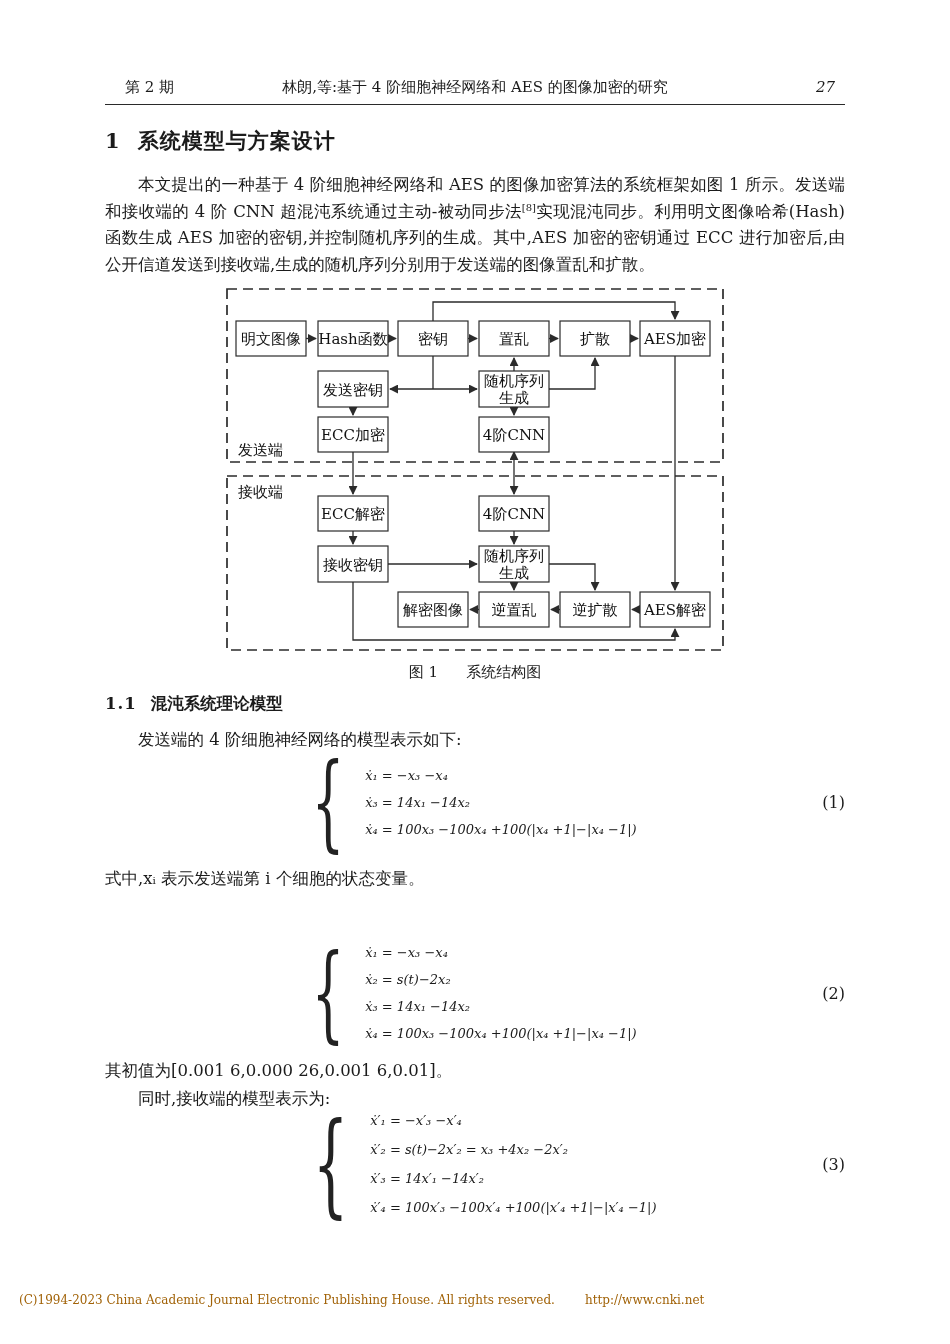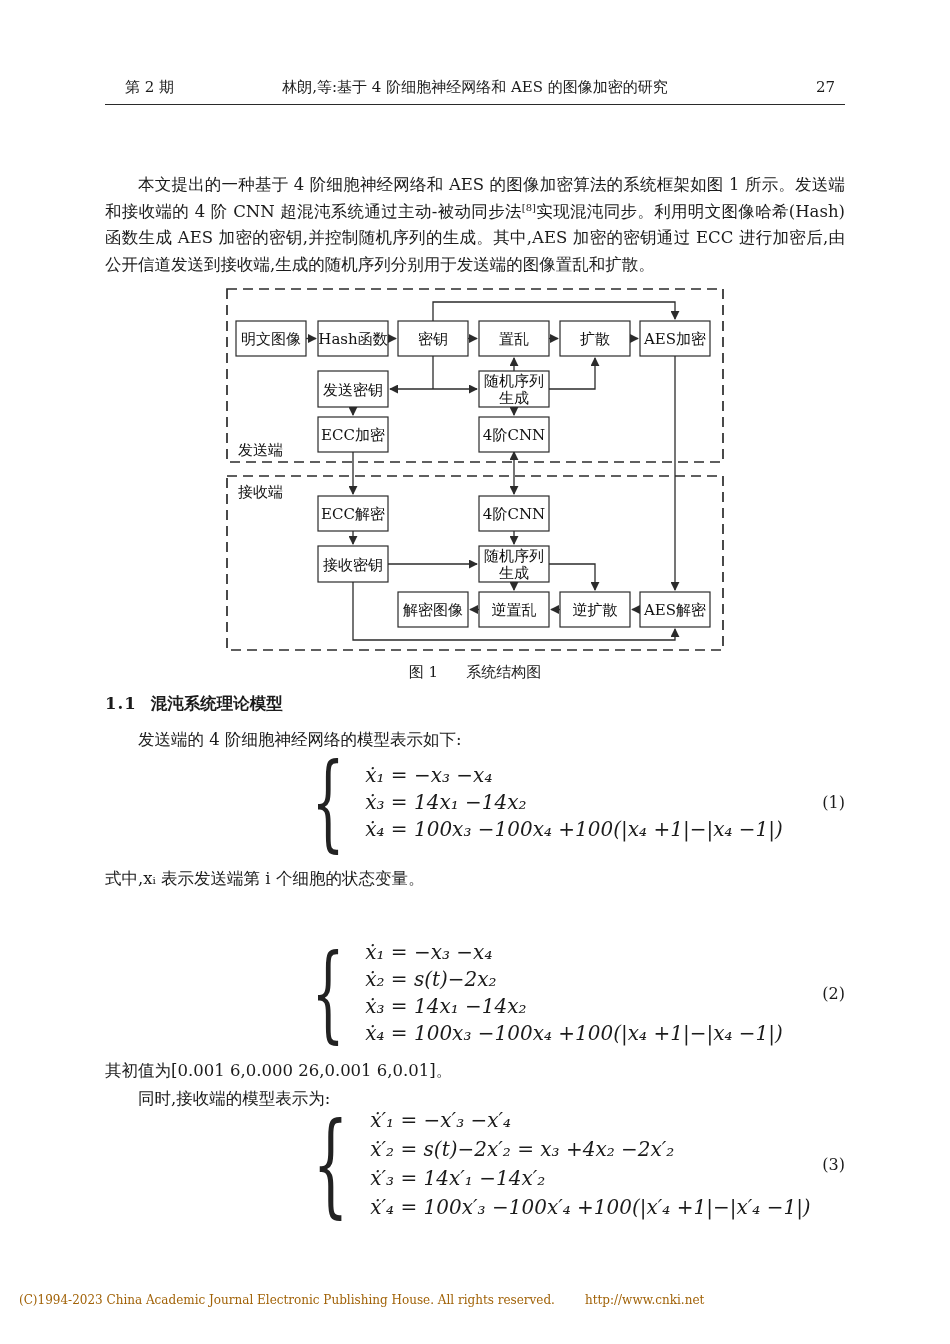--- a/index.html
+++ b/index.html
@@ -4,21 +4,21 @@
 <style>
   html,body{margin:0;padding:0;background:#ffffff;}
   body{width:950px;height:1344px;position:relative;
        font-family:"DejaVu Serif","Liberation Serif",serif;color:#1b1b1b;}
   .page{position:absolute;inset:0;background:#ffffff;overflow:hidden;border-radius:22px;}
 
   
   .hdr{position:absolute;top:78px;left:105px;width:740px;height:22px;
        font-size:15px;text-align:center;}
   .hdr .issue{position:absolute;left:20px;top:0;}
-  .hdr .pageno{position:absolute;right:10px;top:0;}
+  .hdr .pageno{position:absolute;right:10px;top:0;font-style:italic;}
   .rule{position:absolute;top:104px;left:105px;width:740px;border-top:1.6px solid #2a2a2a;}
 
   
   .h1{position:absolute;top:127px;left:105px;font-size:21px;font-weight:bold;letter-spacing:1px;}
   .h1 .num{margin-right:18px;letter-spacing:0;}
   .h2{position:absolute;top:693px;left:105px;font-size:16.5px;font-weight:bold;}
   .h2 .num{margin-right:14px;letter-spacing:1px;}
 
   
   .bp{position:absolute;left:105px;width:740px;font-size:16.5px;line-height:26.5px;
@@ -36,21 +36,21 @@
   .fig{position:absolute;top:284px;left:225px;width:500px;height:372px;}
   .fig svg{display:block;}
   .caption{position:absolute;top:663px;left:105px;width:740px;font-size:15px;
            display:flex;justify-content:center;gap:28px;}
 
   
   .eq{position:absolute;left:105px;width:740px;display:flex;align-items:center;}
   .eq-inner{margin-left:190px;display:flex;align-items:center;}
   .brace{font-family:"DejaVu Serif",serif;font-size:104px;line-height:108px;
          transform:scaleX(.5);transform-origin:center;font-style:normal;color:#222;}
-  .eq-lines{font-size:20px;line-height:27px;font-style:italic;
+  .eq-lines{font-size:13px;line-height:27px;font-style:italic;
             font-family:"DejaVu Serif",serif;white-space:nowrap;margin-left:4px;}
   .eq-num{margin-left:auto;font-size:16px;font-style:normal;}
   .eq1{top:748px;}
   .eq2{top:939px;}
   .eq3{top:1106px;}
   .eq3 .eq-lines{line-height:29px;}
   .eq3 .brace{font-size:112px;line-height:116px;}
 
   
   .footer{position:absolute;top:1293px;left:19px;width:912px;font-size:12px;
@@ -70,20 +70,23 @@
 
 <div class="page">
 
   <div class="hdr">
     <span class="issue">第 2 期</span>
     <span class="title">林朗,等:基于 4 阶细胞神经网络和 AES 的图像加密的研究</span>
     <span class="pageno">27</span>
   </div>
   <div class="rule"></div>
 
+  <div class="h1">
+    <span class="num">1</span><span>系统模型与方案设计</span>
+  </div>
 
   <p class="bp indent intro"><span>本文提出的一种基于 4 阶细胞神经网络和 AES 的图像加密算法的系统框架如图 1 所示。发送端和接收端的 4 阶 CNN 超混沌系统通过主动-被动同步法</span><sup>[8]</sup><span>实现混沌同步。利用明文图像哈希(Hash)函数生成 AES 加密的密钥,并控制随机序列的生成。其中,AES 加密的密钥通过 ECC 进行加密后,由公开信道发送到接收端,生成的随机序列分别用于发送端的图像置乱和扩散。</span></p>
 
   <div class="fig">
     <svg width="500" height="372" viewBox="0 0 500 372" xmlns="http://www.w3.org/2000/svg">
       <defs>
         <marker id="arr" viewBox="0 0 10 10" refX="9" refY="5" markerUnits="userSpaceOnUse" markerWidth="9" markerHeight="9" orient="auto-start-reverse">
           <path d="M0,0 L10,5 L0,10 z" fill="#2b2b2b"></path>
         </marker>
       </defs>

